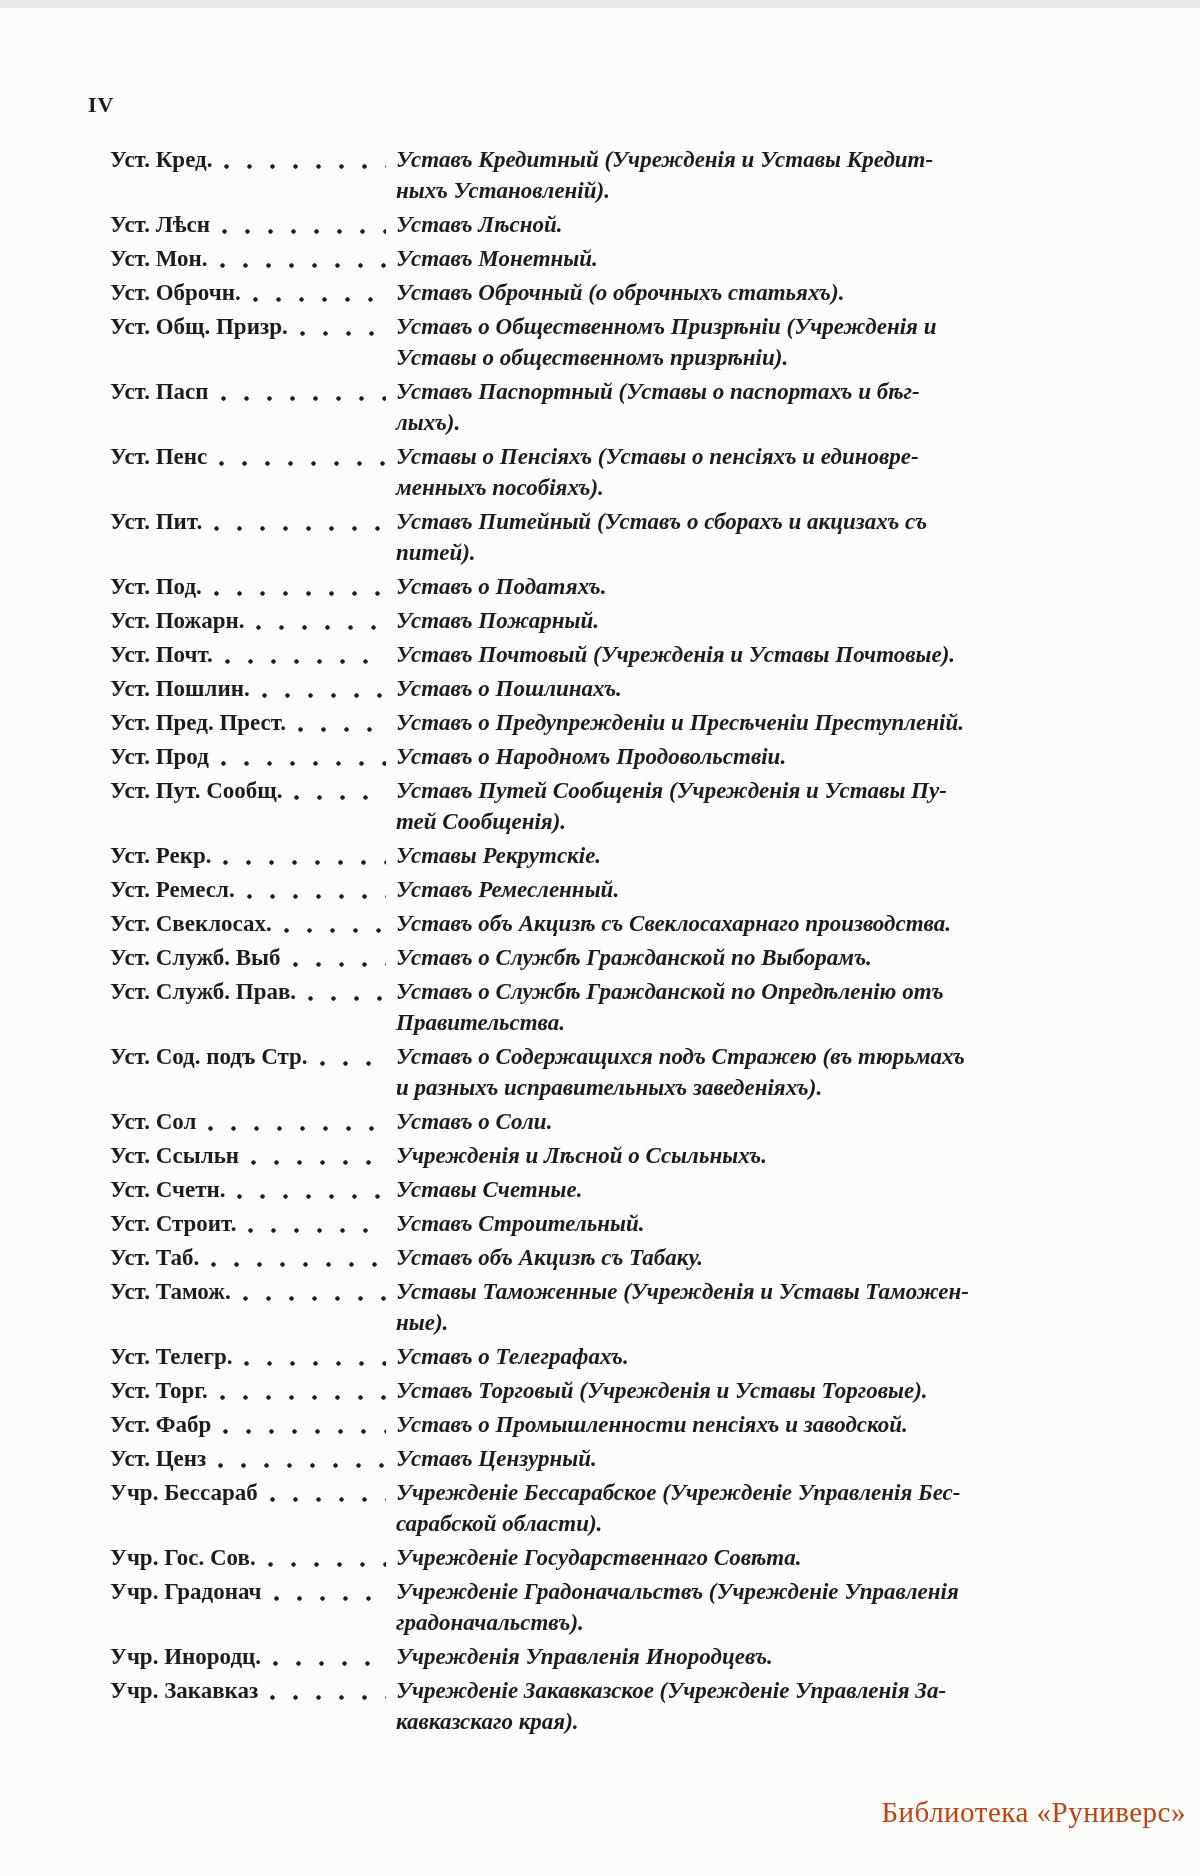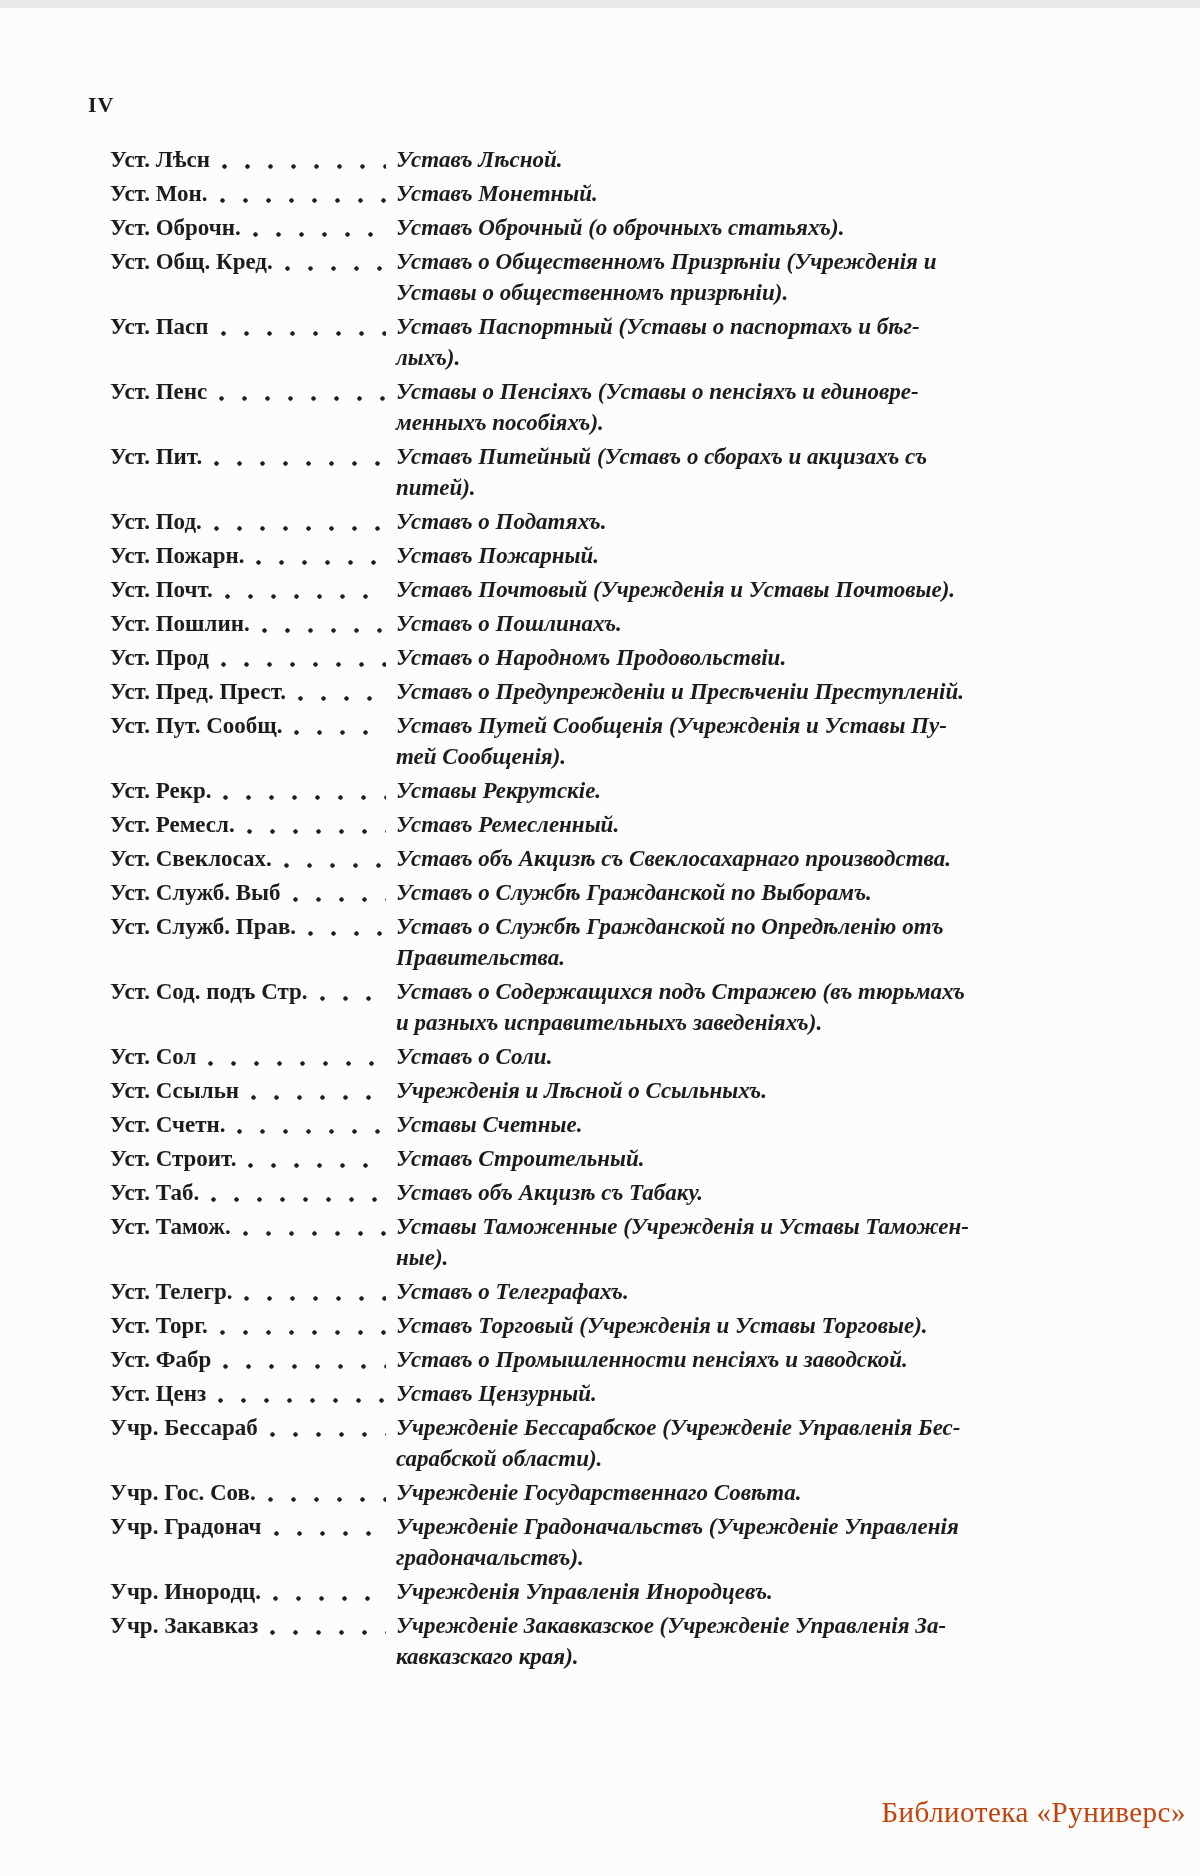--- a/index.html
+++ b/index.html
@@ -73,41 +73,47 @@
 </style>
 </head>
 <body>
 
 <div class="page">
 
   <div class="page-number">IV</div>
 
   <div class="abbr-list">
 
+      <div class="row">
+        <span class="abbr">Уст. Кред.</span>
+        <span class="dots"></span>
+        <span class="def">Уставъ Кредитный (Учрежденія и Уставы Кредит-
+ныхъ Установленій).</span>
+      </div>
 
       <div class="row">
         <span class="abbr">Уст. Лѣсн</span>
         <span class="dots"></span>
         <span class="def">Уставъ Лѣсной.</span>
       </div>
 
       <div class="row">
         <span class="abbr">Уст. Мон.</span>
         <span class="dots"></span>
         <span class="def">Уставъ Монетный.</span>
       </div>
 
       <div class="row">
         <span class="abbr">Уст. Оброчн.</span>
         <span class="dots"></span>
         <span class="def">Уставъ Оброчный (о оброчныхъ статьяхъ).</span>
       </div>
 
       <div class="row">
-        <span class="abbr">Уст. Общ. Кред.</span>
+        <span class="abbr">Уст. Общ. Призр.</span>
         <span class="dots"></span>
         <span class="def">Уставъ о Общественномъ Призрѣніи (Учрежденія и
 Уставы о общественномъ призрѣніи).</span>
       </div>
 
       <div class="row">
         <span class="abbr">Уст. Пасп</span>
         <span class="dots"></span>
         <span class="def">Уставъ Паспортный (Уставы о паспортахъ и бѣг-
 лыхъ).</span>
@@ -145,29 +151,29 @@
         <span class="def">Уставъ Почтовый (Учрежденія и Уставы Почтовые).</span>
       </div>
 
       <div class="row">
         <span class="abbr">Уст. Пошлин.</span>
         <span class="dots"></span>
         <span class="def">Уставъ о Пошлинахъ.</span>
       </div>
 
       <div class="row">
+        <span class="abbr">Уст. Пред. Прест.</span>
+        <span class="dots"></span>
+        <span class="def">Уставъ о Предупрежденіи и Пресѣченіи Преступленій.</span>
+      </div>
+
+      <div class="row">
         <span class="abbr">Уст. Прод</span>
         <span class="dots"></span>
         <span class="def">Уставъ о Народномъ Продовольствіи.</span>
-      </div>
-
-      <div class="row">
-        <span class="abbr">Уст. Пред. Прест.</span>
-        <span class="dots"></span>
-        <span class="def">Уставъ о Предупрежденіи и Пресѣченіи Преступленій.</span>
       </div>
 
       <div class="row">
         <span class="abbr">Уст. Пут. Сообщ.</span>
         <span class="dots"></span>
         <span class="def">Уставъ Путей Сообщенія (Учрежденія и Уставы Пу-
 тей Сообщенія).</span>
       </div>
 
       <div class="row">

